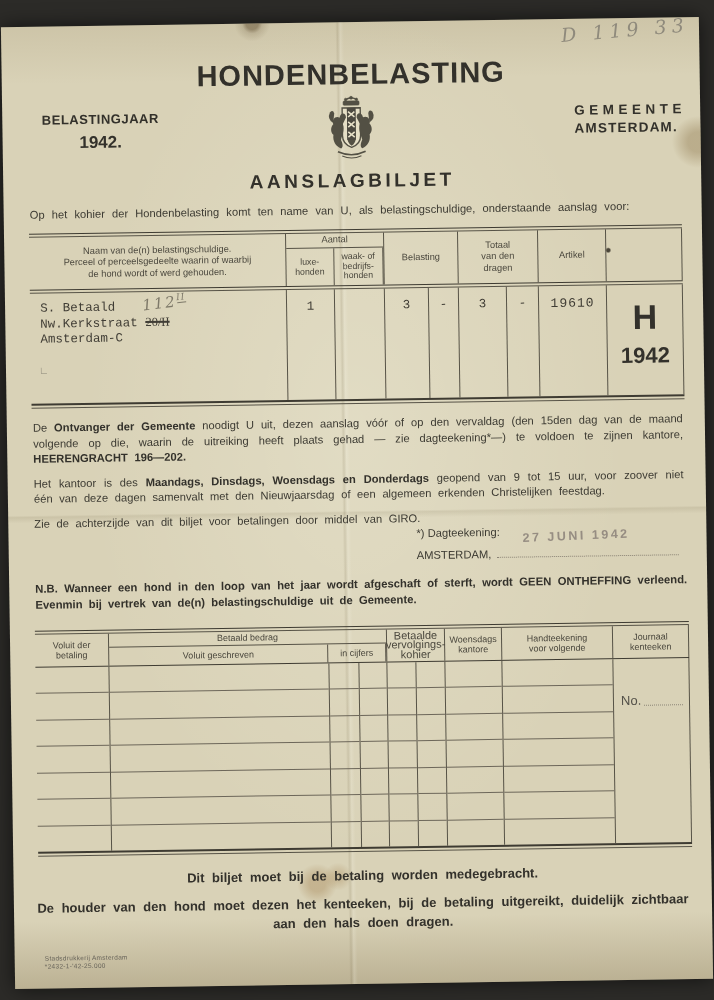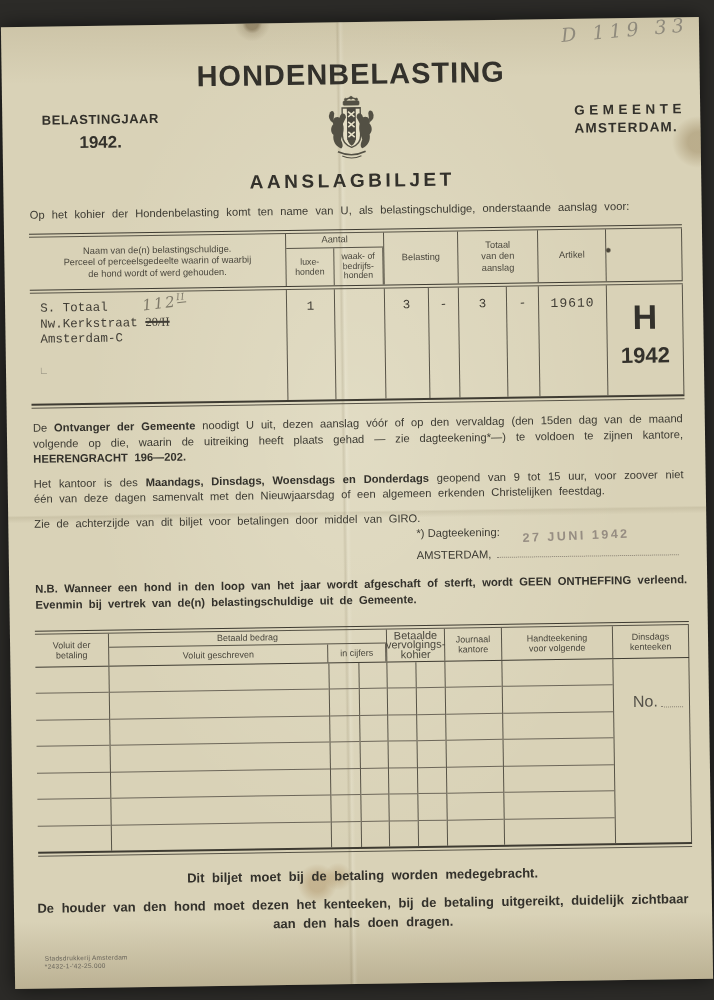--- a/index.html
+++ b/index.html
@@ -91,21 +91,21 @@
   .t2grp .gsub{flex:1; display:flex;}
   .t2grp .gsub .c{text-align:center;}
   .w220{width:220px;} .w58{width:58px;} .w58h{width:58px; font-size:11px; line-height:9.2px;}
   .w57h{width:57px;} .w111h{width:111px;} .w76h{width:76px;}
   .t2b{display:flex; height:184px;}
   .strip{display:flex; flex-direction:column; border-right:1px solid var(--rule);}
   .s74{width:74px;} .s220{width:220px;} .s30{width:30px;} .s28{width:28px;}
   .s29{width:29px;} .s57{width:57px;} .s111{width:111px;} .s76{width:76px; position:relative;}
   .rowcell{flex:1; border-bottom:1px solid #6d675a;}
   .strip .rowcell:last-child{border-bottom:none;}
-  .no-line{position:absolute; left:7px; right:6px; top:34px; display:flex; align-items:center; font-size:16px; color:#55524a;margin-left:12px;}
+  .no-line{position:absolute; left:7px; right:6px; top:34px; display:flex; align-items:center; font-size:13px; color:#55524a;}
   .dotline{flex:1; border-bottom:1px dotted #8a8375; height:11px; margin-left:3px;}
 
   
   .foot1{left:0; top:846px; width:100%; text-align:center; font-weight:bold; font-size:13px; word-spacing:4px; color:var(--ink-bold);}
   .foot2{left:22px; top:872px; width:654px; text-align:center; font-weight:bold; font-size:13px; line-height:19px; word-spacing:4px; color:var(--ink-bold);}
   .imprint{left:30px; top:928px; width:140px; font-size:6.5px; line-height:7.5px; color:#68645a; letter-spacing:0.3px;}
 </style>
 </head>
 <body>
 
@@ -174,29 +174,29 @@
               <div>waak- of</div>
               <div>bedrijfs-</div>
               <div>honden</div>
             </div>
         </div>
       </div>
       <div class="c w74">Belasting</div>
       <div class="c w80">
           <div>Totaal</div>
           <div>van den</div>
-          <div>aanslag</div>
+          <div>dragen</div>
         </div>
       <div class="c w68">Artikel</div>
       <div class="c w76"></div>
     </div>
     <div class="rule-d"></div>
     <div class="t1b">
       <div class="c cn">
-        <div>S. Totaal</div>
+        <div>S. Betaald</div>
         <div><span>Nw.Kerkstraat</span>&nbsp;<span class="strike">20/II</span></div>
         <div>Amsterdam-C</div>
         <div class="hand"><span>112</span><sup>II</sup></div>
         <div class="cornermark">∟</div>
       </div>
       <div class="c w48">1</div>
       <div class="c w50"></div>
       <div class="c w44">3</div>
       <div class="c w30">-</div>
       <div class="c w48">3</div>
@@ -240,29 +240,29 @@
           <div class="c w220">Voluit geschreven</div>
           <div class="c w58">in cijfers</div>
         </div>
       </div>
       <div class="c w58h">
           <div>Betaalde</div>
           <div>vervolgings-</div>
           <div>kohier</div>
         </div>
       <div class="c w57h">
-          <div>Journaal</div>
+          <div>Woensdags</div>
           <div>kantore</div>
         </div>
       <div class="c w111h">
           <div>Handteekening</div>
           <div>voor volgende</div>
         </div>
       <div class="c w76h">
-          <div>Dinsdags</div>
+          <div>Journaal</div>
           <div>kenteeken</div>
         </div>
     </div>
     <div class="rule-s"></div>
     <div class="t2b">
       <div class="strip s74">
           <div class="rowcell"></div>
           <div class="rowcell"></div>
           <div class="rowcell"></div>
           <div class="rowcell"></div>

